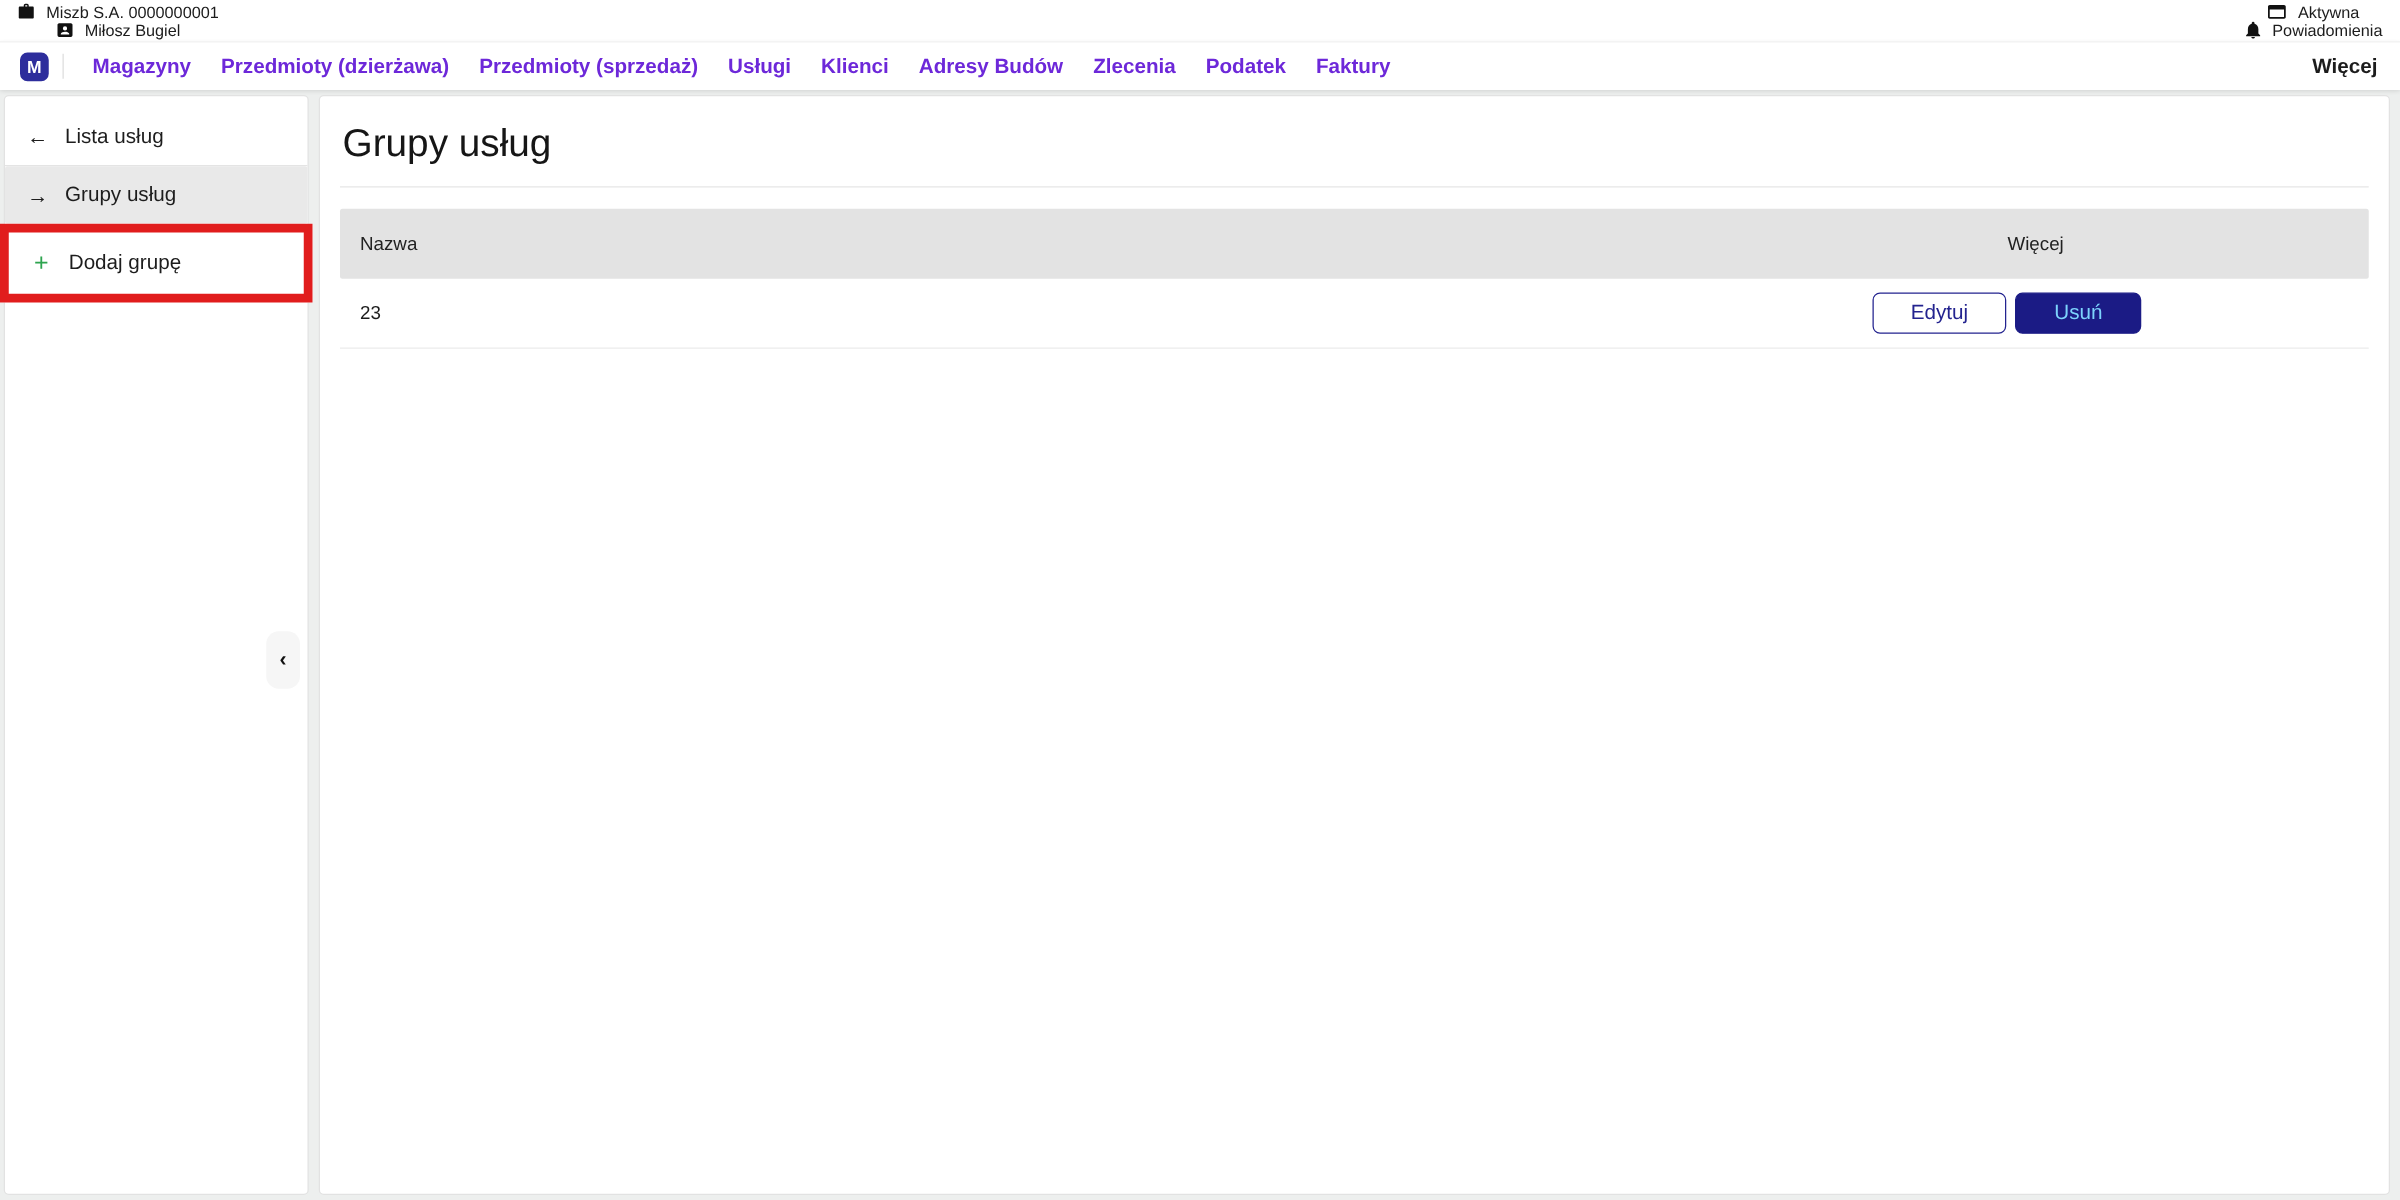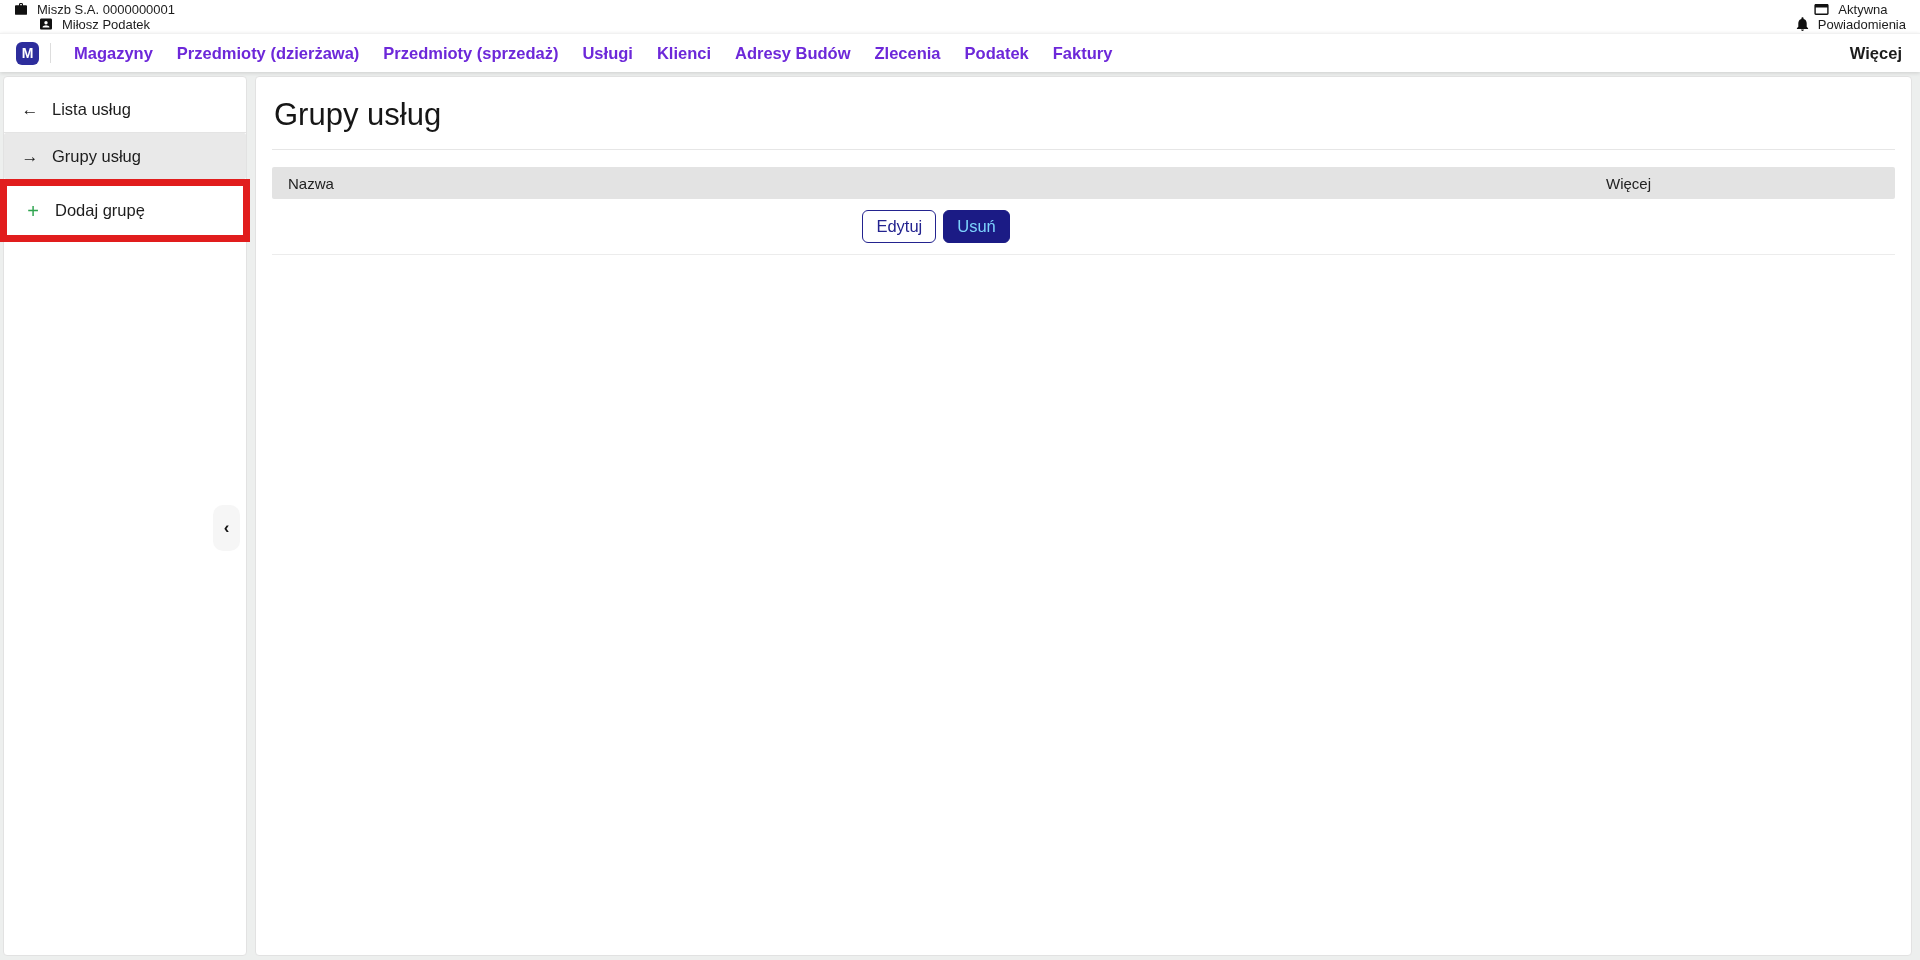--- a/index.html
+++ b/index.html
@@ -88,29 +88,29 @@
   }
   .title-divider { height: 1px; background: #e6e6e6; }
   .table { margin-top: 17px; font-size: 15px; }
   .thead, .trow {
     display: grid;
     grid-template-columns: 46.2% 1fr 170px;
     align-items: center;
   }
   .thead {
     background: #e3e3e3; border-radius: 2px;
-    height: 32px; color: #222;
+    height: 56px; color: #222;
   }
   .th, .td { padding: 0 16px; white-space: nowrap; }
   .th-more { text-align: right; padding-right: 74px; }
   .trow { min-height: 56px; border-bottom: 1px solid #ececec; }
   .td-actions { display: flex; justify-content: flex-end; gap: 7px; padding-right: 12px; }
   .btn {
     font-family: inherit; font-size: 16.5px; line-height: 1.25;
-    border-radius: 6px; padding: 5px 13px; cursor: pointer;
+    border-radius: 6px; padding: 5px 30px; cursor: pointer;
   }
   .btn-outline { background: #fff; border: 1px solid #23238f; color: #23238f; }
   .btn-solid { background: #1b1b85; border: 1px solid #1b1b85; color: #7dd3fc; }
 </style>
 </head>
 <body>
 
 <div class="topbar">
   <div class="topbar-group left">
     <div class="tb-item">
@@ -120,21 +120,21 @@
           </svg>
       </span>
       <span>Miszb S.A. 0000000001</span>
     </div>
     <div class="tb-item">
       <span>
         <svg width="14" height="14" viewBox="0 0 14 14">
             <path fill="#111" d="M11.7 1.5H2.3c-.7 0-1.3.6-1.3 1.3v8.4c0 .7.6 1.3 1.3 1.3h9.4c.7 0 1.3-.6 1.3-1.3V2.8c0-.7-.6-1.3-1.3-1.3zM7 4a1.7 1.7 0 110 3.4A1.7 1.7 0 017 4zm3.4 6.6H3.6v-.5c0-1.1 2.3-1.8 3.4-1.8s3.4.7 3.4 1.8v.5z"></path>
           </svg>
       </span>
-      <span>Miłosz Podatek</span>
+      <span>Miłosz Bugiel</span>
     </div>
   </div>
   <div class="topbar-group right">
     <div class="tb-item">
       <span>
         <svg width="15" height="13" viewBox="0 0 15 13">
             <path fill="#111" d="M13.2 1H1.8C1 1 .4 1.6.4 2.4v8.2c0 .8.6 1.4 1.4 1.4h11.4c.8 0 1.4-.6 1.4-1.4V2.4c0-.8-.6-1.4-1.4-1.4zm0 9.6H1.8V4.6h11.4v6z"></path>
           </svg>
       </span>
       <span>Aktywna</span>
@@ -188,19 +188,20 @@
 <div class="main-card">
   <h1 class="page-title">Grupy usług</h1>
   <div class="title-divider"></div>
 
   <div class="table">
     <div class="thead">
       <div class="th">Nazwa</div>
       <div class="th th-more">Więcej</div>
     </div>
     <div class="trow">
+      <div class="td">23</div>
       <div class="td td-actions">
         <button class="btn btn-outline">Edytuj</button>
         <button class="btn btn-solid">Usuń</button>
       </div>
     </div>
   </div>
 </div>
 
 </body></html>

